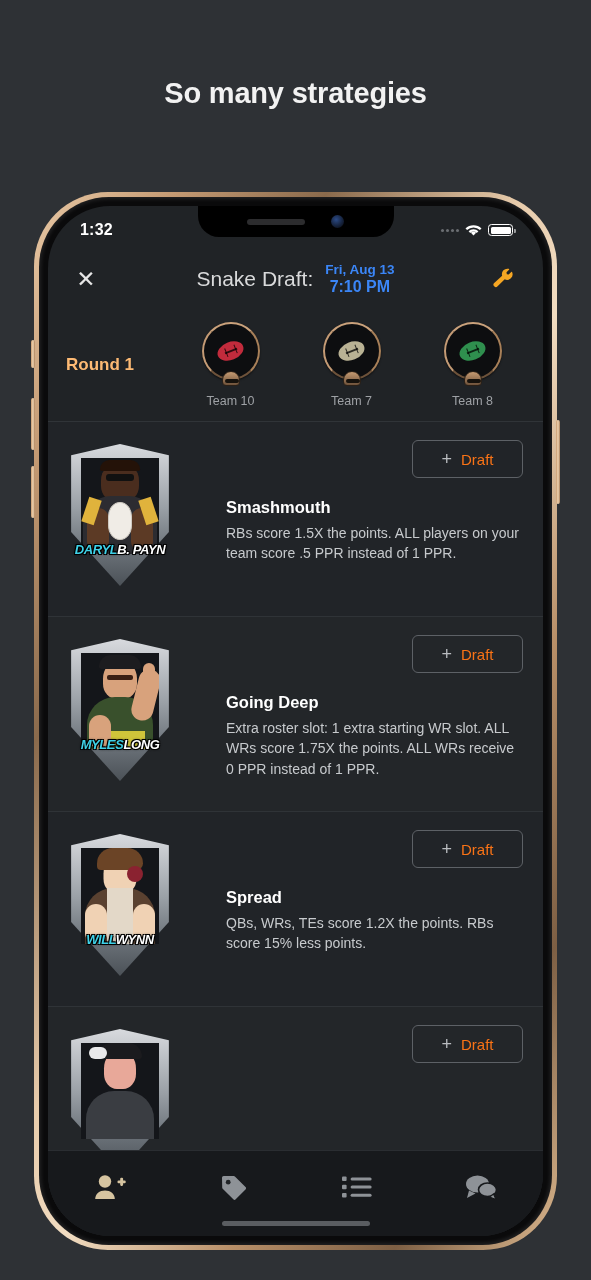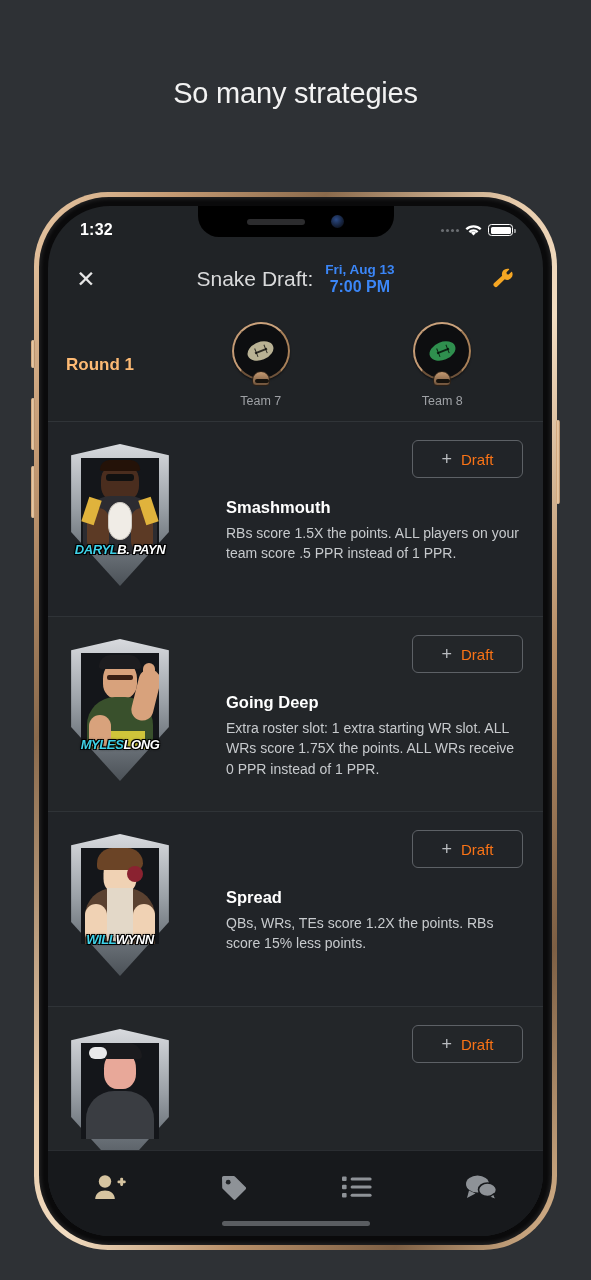--- a/index.html
+++ b/index.html
@@ -26,21 +26,21 @@
     gap: 6px;
   }
   .promo-title {
     font-size: 37px;
     font-weight: bold;
     color: #ffffff;
     letter-spacing: -0.3px;
   }
   .promo-sub {
     font-size: 29px;
-    font-weight: normal;
+    font-weight: bold;
     color: #f2f2f2;
     letter-spacing: -0.2px;
   }
 
   
   .phone-outer {
     position: absolute;
     left: 34px;
     top: 192px;
     width: 523px;
@@ -486,33 +486,40 @@
             </span>
         </div>
       </div>
 
       <div class="navbar">
         <div class="nav-close">✕</div>
         <div class="nav-center">
           <div class="nav-title">Snake Draft:</div>
           <div class="nav-when">
             <span class="d1">Fri, Aug 13</span>
-            <span class="d2">7:00 PM</span>
+            <span class="d2">7:10 PM</span>
           </div>
         </div>
         <div class="nav-wrench">
           <svg width="22" height="22" viewBox="0 0 24 24">
             <path d="M20.9 3.6a.6.6 0 0 0-1-.3l-2.8 2.8-2-.4-.4-2 2.8-2.8a.6.6 0 0 0-.3-1 6 6 0 0 0-7.2 7.6L1.3 15.3a2.6 2.6 0 0 0 3.7 3.7l7.8-7.7a6 6 0 0 0 8.1-7.7z" fill="#f5a623" transform="translate(0,1)"></path>
           </svg>
         </div>
       </div>
 
       <div class="round-strip">
         <div class="round-label">Round 1</div>
         <div class="teams">
+          <div class="team">
+            <div class="team-ring">
+              <div class="ball" style="background:#c22b3c;"></div>
+              <div class="helmet"></div>
+            </div>
+            <div class="team-name">Team 10</div>
+          </div>
           <div class="team">
             <div class="team-ring">
               <div class="ball" style="background:#b9b294;"></div>
               <div class="helmet"></div>
             </div>
             <div class="team-name">Team 7</div>
           </div>
           <div class="team">
             <div class="team-ring">
               <div class="ball" style="background:#2f8f4e;"></div>

